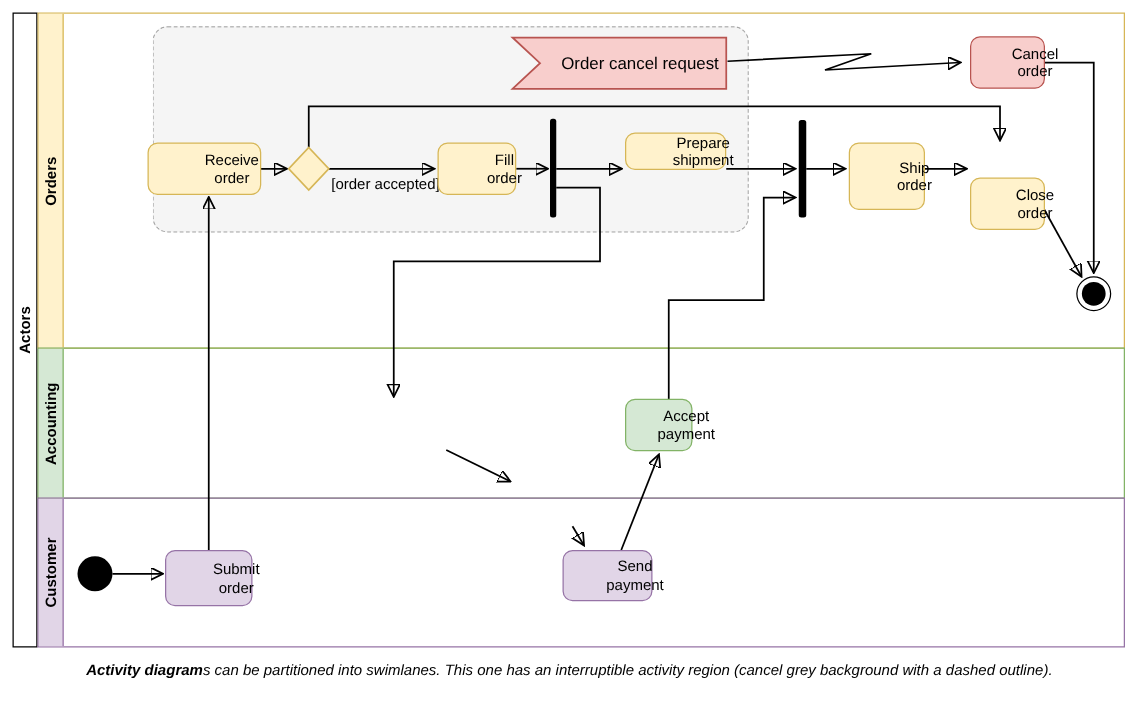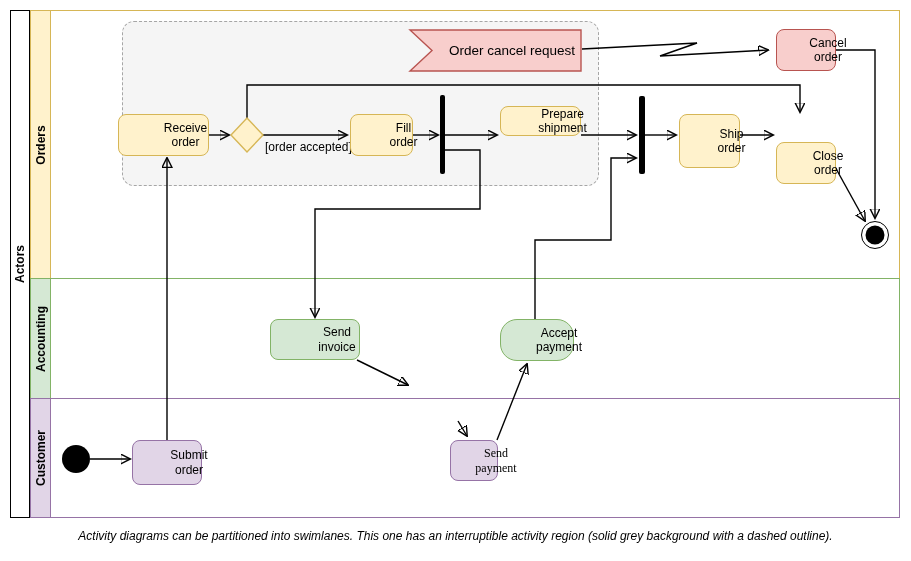--- a/index.html
+++ b/index.html
@@ -44,21 +44,21 @@
   #initial-node{left:62px;top:445px;width:28px;height:28px;border-radius:50%;background:#000;}
   #final-node{left:861px;top:221px;width:28px;height:28px;border-radius:50%;border:1.6px solid #000;background:#fff;}
   #final-node .dot{position:absolute;left:50%;top:50%;transform:translate(-50%,-50%);
     width:19px;height:19px;border-radius:50%;background:#000;}
   
   #edges{left:0;top:0;width:911px;height:561px;}
   #edges path,#edges polyline{fill:none;stroke:#000;stroke-width:1.4;}
   .svgtext{font-family:"Liberation Sans",sans-serif;fill:#000;}
   
   #caption{left:0;top:529px;width:911px;text-align:center;font-size:12px;font-style:italic;color:#000;}
-  #caption .cap-bold{font-weight:normal;}
+  #caption .cap-bold{font-weight:bold;}
 </style>
 </head>
 <body>
 
 <div id="stage">
 
   <div class="abs" id="pool-label-col">
     <span class="vlabel">Actors</span>
   </div>
 
@@ -119,30 +119,29 @@
   <div class="abs bar" style="left:440px;top:95px;width:5px;height:79px;"></div>
   <div class="abs node n-yellow" style="left:500px;top:106px;width:81px;height:30px;text-align:center;">Prepare
 shipment</div>
   <div class="abs bar" style="left:639px;top:96px;width:6px;height:78px;"></div>
   <div class="abs node n-yellow" style="left:679px;top:114px;width:61px;height:54px;">Ship
 order</div>
   <div class="abs node n-yellow" style="left:776px;top:114px;width:60px;height:42px;margin-top:28px;">Close
 order</div>
   <div class="abs node n-red" style="left:776px;top:29px;width:60px;height:42px;">Cancel
 order</div>
-  <div class="abs node n-green" style="left:270px;top:319px;width:90px;height:41px;">Send invoice</div>
-  <div class="abs node n-green" style="left:500px;top:319px;width:74px;height:42px;border-radius:17px;">Accept
+  <div class="abs node n-green" style="left:500px;top:319px;width:54px;height:42px;">Accept
 payment</div>
-  <div class="abs node n-purple" style="left:450px;top:440px;width:48px;height:41px;font-family:Liberation Serif, serif;">Send
+  <div class="abs node n-purple" style="left:450px;top:440px;width:72px;height:41px;">Send
 payment</div>
   <div class="abs node n-purple" style="left:132px;top:440px;width:70px;height:45px;">Submit
 order</div>
 
   <div class="abs" id="initial-node"></div>
   <div class="abs" id="final-node">
     <div class="dot"></div>
   </div>
 
   <div class="abs" id="caption">
-    <span class="cap-bold">Activity diagram</span><span>s can be partitioned into swimlanes. This one has an interruptible activity region (solid grey background with a dashed outline).</span>
+    <span class="cap-bold">Activity diagram</span><span>s can be partitioned into swimlanes. This one has an interruptible activity region (cancel grey background with a dashed outline).</span>
   </div>
 
 </div>
 
 </body></html>

